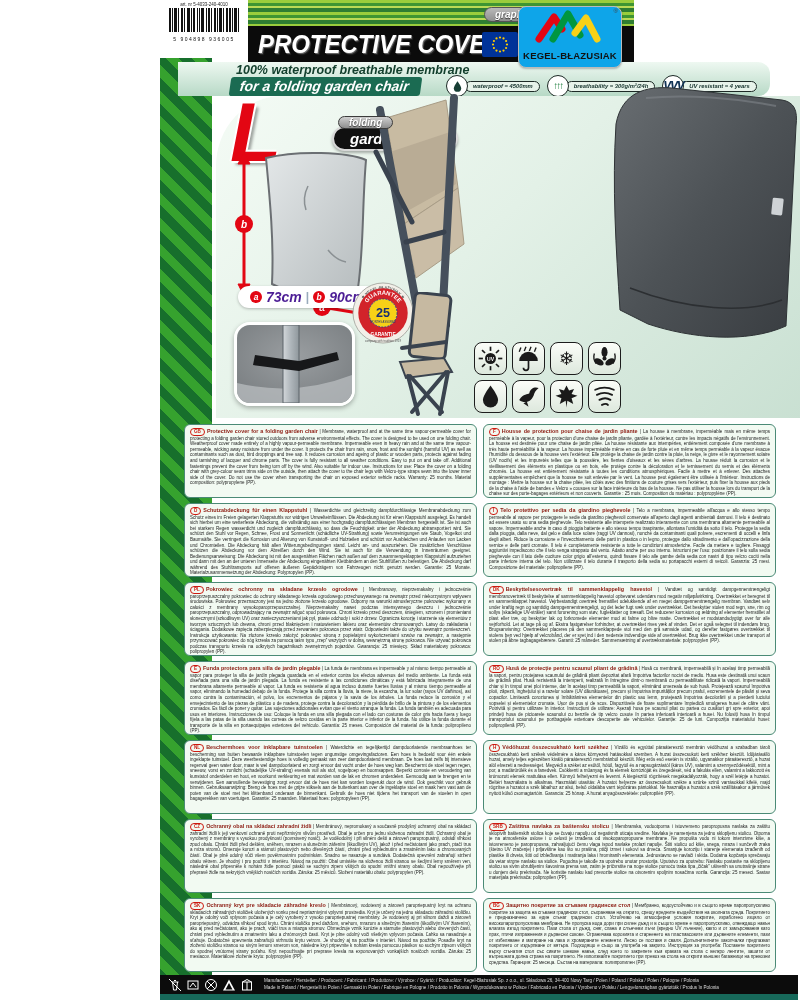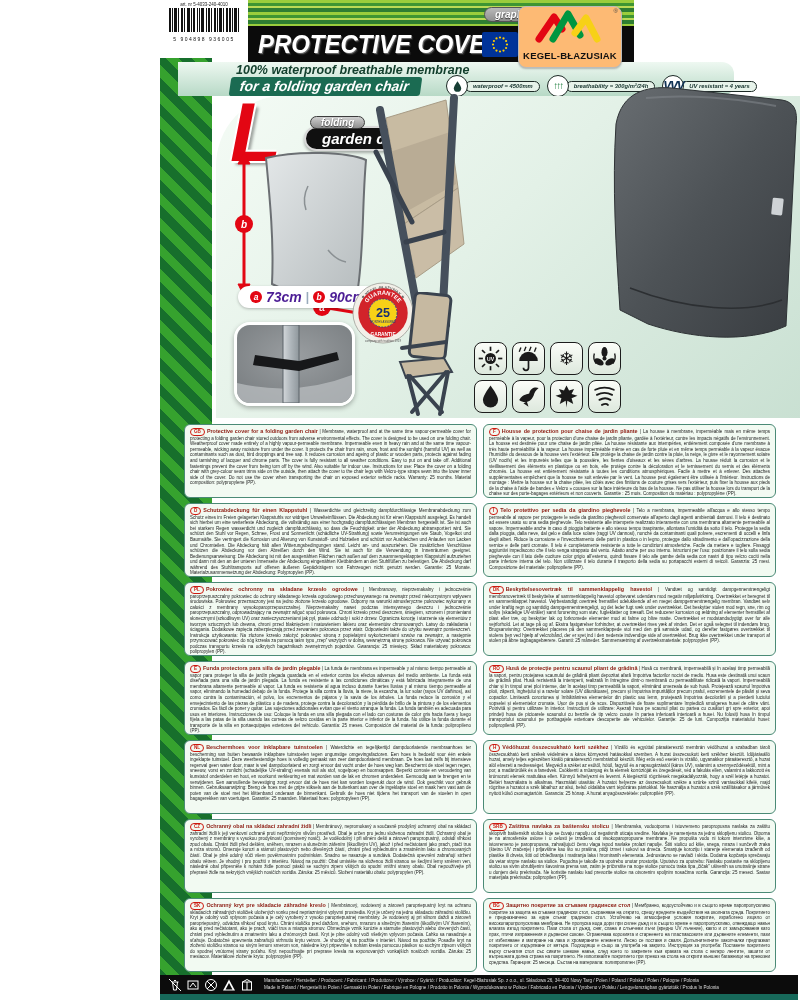--- a/index.html
+++ b/index.html
@@ -18,47 +18,47 @@
   .top-stripes{position:absolute;left:88px;top:0;width:386px;height:26px;z-index:2;
     background:repeating-linear-gradient(to bottom,#9acd3c 0 3px,#3e9532 3px 6px,#bada55 6px 8px,#2e7d32 8px 12px);}
   .black-band{position:absolute;left:88px;top:26px;width:386px;height:36px;background:#0b0b0b;z-index:2;}
   .pc-title{position:absolute;left:10px;top:3px;color:#fff;font-weight:800;font-style:italic;
     font-size:26px;letter-spacing:0px;transform:scaleX(.92);transform-origin:left;
     text-shadow:1px 1px 0 #666,2px 2px 1px #222;white-space:nowrap;}
   .graphite-badge{position:absolute;left:324px;top:7px;z-index:5;background:linear-gradient(#b9b9b9,#8f8f8f);
     border:1.5px solid #555;border-radius:9px;color:#fff;font-weight:700;font-style:italic;font-size:10px;
     padding:1px 10px;text-shadow:0 1px 1px #333;}
   .eu-flag{position:absolute;left:322px;top:32px;z-index:5;}
-  .brand-box{position:absolute;left:358px;top:6px;width:102px;height:60px;background:#fdba74;border:1px solid #bbb;
+  .brand-box{position:absolute;left:358px;top:6px;width:102px;height:60px;background:#0ea5e9;border:1px solid #bbb;
     border-radius:8px;z-index:6;text-align:center;box-shadow:0 1px 2px rgba(0,0,0,.25);}
   .brand-name{font-size:9.5px;font-weight:800;color:#111;letter-spacing:.2px;margin-top:1px;}
   .rmark{position:absolute;right:3px;top:1px;font-size:6px;color:#444;}
 
   
   .mint-band{position:absolute;left:18px;top:62px;width:556px;height:34px;z-index:1;
-    background:linear-gradient(#eef8f1,#b7d9c6);border-radius:0 12px 12px 0;}
+    background:linear-gradient(#eef8f1,#b7d9c6);border-radius:0 12px 12px 0;padding-left:36px;}
   .sub1{position:absolute;left:58px;top:1px;font-size:12.5px;font-weight:700;font-style:italic;color:#14402e;}
   .sub2{position:absolute;left:52px;top:15px;background:#1b6b52;color:#fff;font-weight:800;font-style:italic;
     font-size:14px;padding:1px 12px 2px 10px;border-radius:3px;transform:skewX(-8deg);}
   .bubbles{position:absolute;left:268px;top:13px;display:flex;align-items:center;gap:7px;}
   .bubble{display:flex;align-items:center;}
   .bubble-circle{width:20px;height:20px;border-radius:50%;background:#fff;border:1.5px solid #1d2a26;
     display:flex;align-items:center;justify-content:center;z-index:1;flex:none;}
   .bubble-pill{margin-left:-3px;background:#e7f3ea;border:1px solid #1d2a26;border-radius:8px;
     font-size:5.8px;font-weight:700;font-style:italic;color:#12302a;padding:1.5px 6px 1.5px 7px;white-space:nowrap;}
   .arrows-glyph{font-size:10px;font-weight:800;color:#173;line-height:1;letter-spacing:-2px;}
   .uv-glyph{font-size:13px;font-weight:800;font-style:italic;color:#135;line-height:1;letter-spacing:-1px;font-family:Liberation Mono, monospace;}
 
   
   .visual-panel{position:absolute;left:52px;top:96px;width:586px;height:322px;z-index:1;
     background:linear-gradient(135deg,#f4fbf5 0%,#e3f1e7 45%,#c9e0d2 100%);
     border-top-left-radius:70px;border-left:4px solid #fff;}
   .big-L{position:absolute;left:14px;top:-12px;font-size:84px;font-weight:800;font-style:italic;color:#e30613;
     text-shadow:-2px 0 0 #fff,2px 0 0 #fff,0 -2px 0 #fff,0 2px 0 #fff,4px 4px 3px rgba(0,0,0,.35);}
-  .type-badge{position:absolute;left:56px;top:30px;padding-left:32px;}
+  .type-badge{position:absolute;left:84px;top:30px;padding-left:32px;}
   .folding-pill{position:absolute;left:38px;top:-10px;background:linear-gradient(#cfcfcf,#8e8e8e);
     border:1.5px solid #3c3c3c;border-radius:9px;color:#fff;font-weight:800;font-style:italic;font-size:10px;
     padding:0 10px;text-shadow:0 1px 1px #333;z-index:2;}
   .gchair-box{background:#101010;border:2px solid #d9d9d9;border-radius:14px;color:#fff;font-weight:800;
     font-style:italic;font-size:15px;padding:2px 16px;box-shadow:0 2px 3px rgba(0,0,0,.3);white-space:nowrap;}
   .dims-pill{position:absolute;left:22px;top:190px;background:#fff;border-radius:13px;padding:3px 12px;
     box-shadow:0 1px 3px rgba(0,0,0,.25);display:flex;align-items:center;gap:4px;font-weight:800;}
   .dim-circle{display:inline-block;width:12px;height:12px;border-radius:50%;background:#e30613;color:#fff;
     font-size:8.5px;font-style:italic;text-align:center;line-height:12px;font-weight:800;}
   .dim-val{color:#4c1d95;font-size:14px;font-style:italic;}

